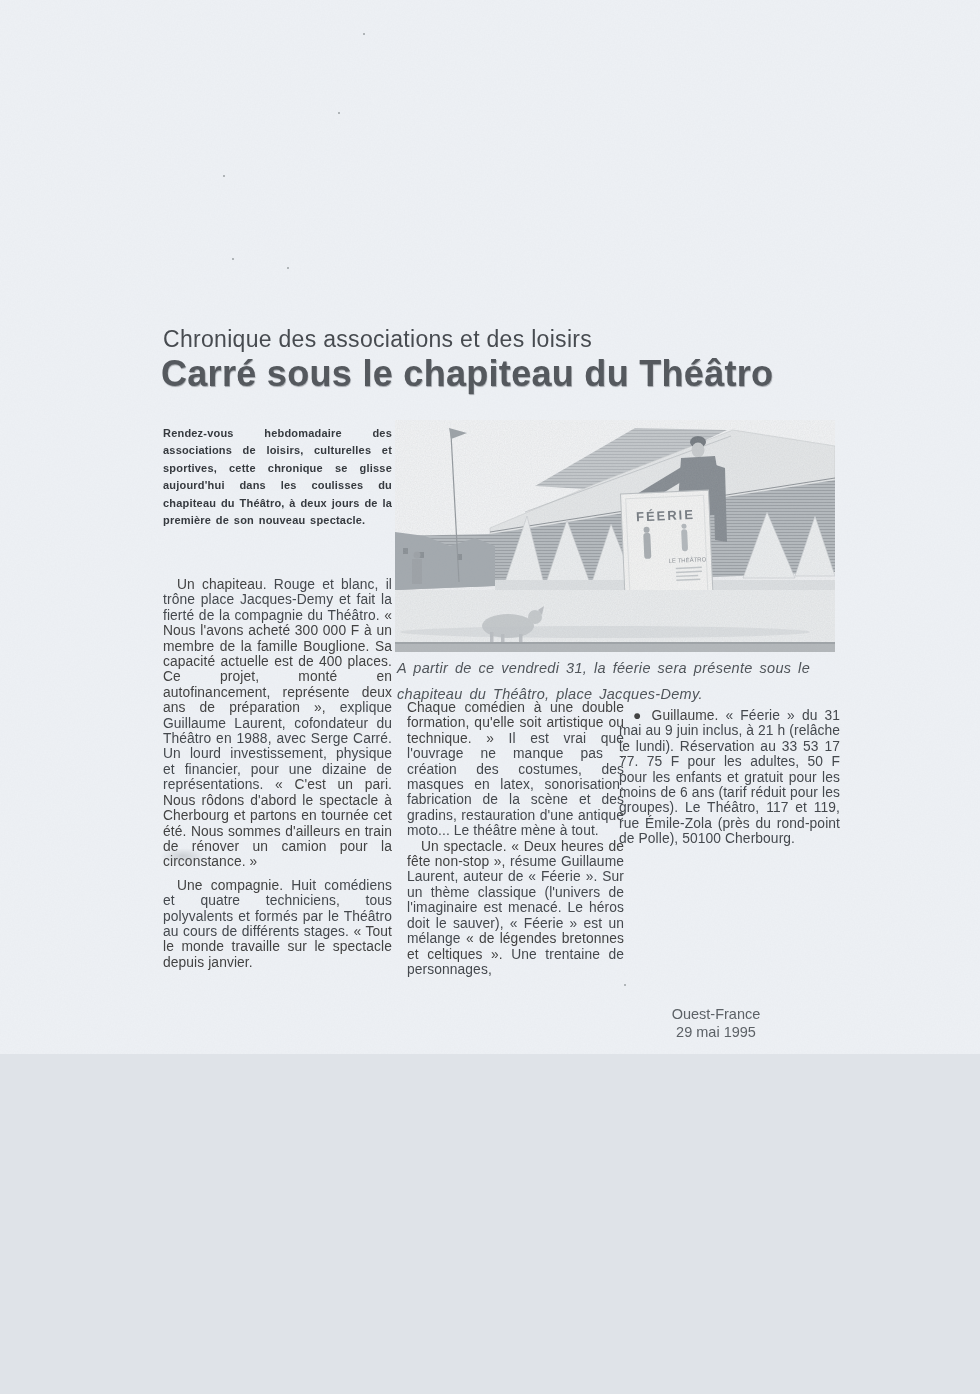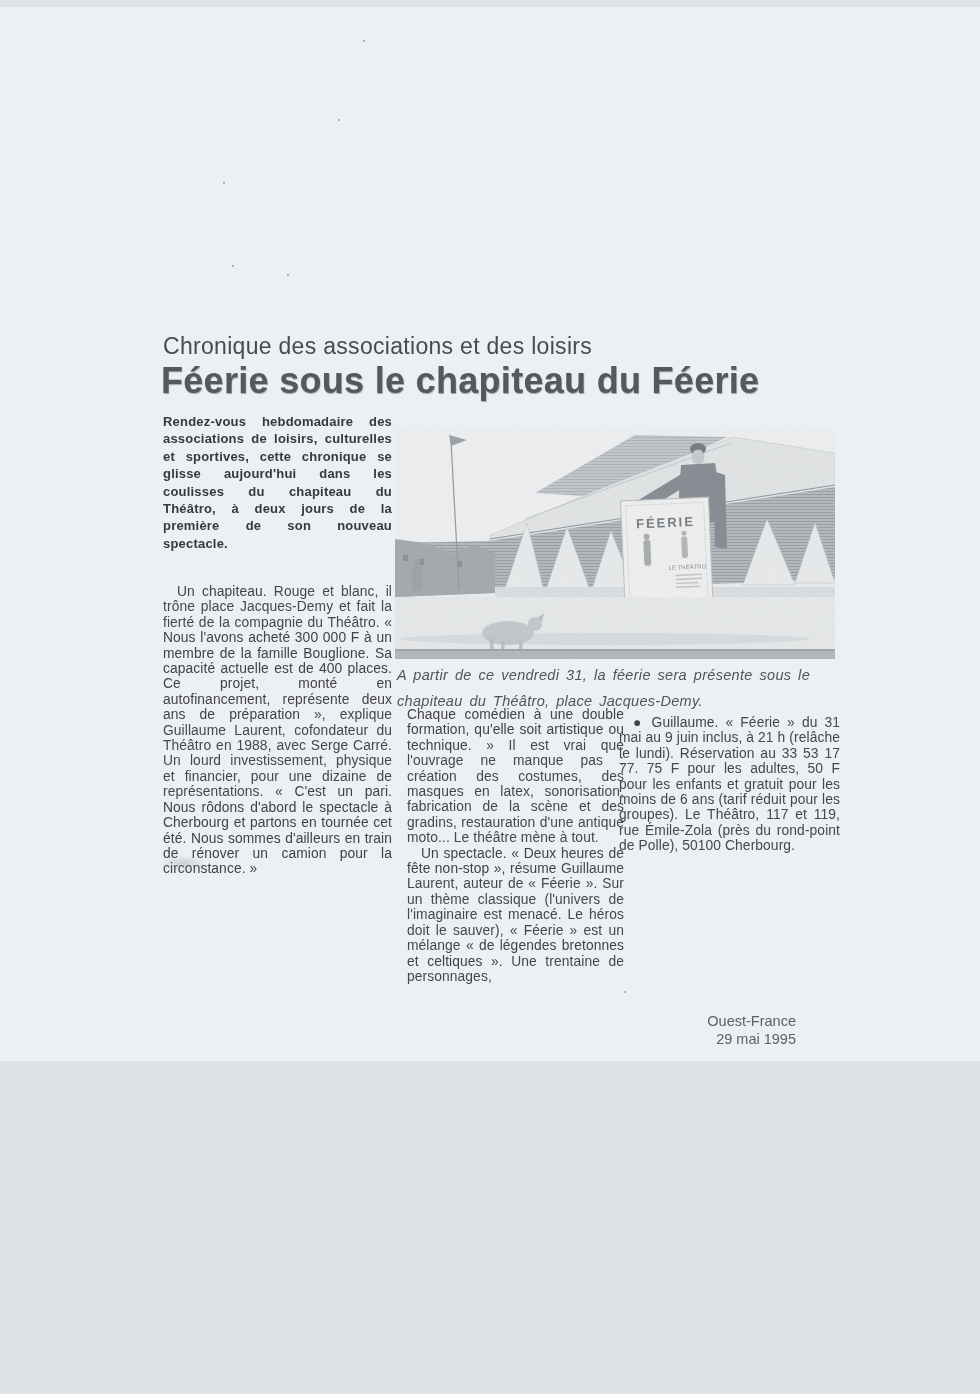--- a/index.html
+++ b/index.html
@@ -1,33 +1,33 @@
 <!DOCTYPE html>
 <html lang="fr"><head>
 <meta charset="utf-8">
 <style>
   html,body{margin:0;padding:0;background:#dfe3e8;}
   .page{
-    position:relative;width:980px;height:1054px;margin:7px auto;
+    position:relative;width:980px;height:1054px;margin:0 auto;
     background:#eef1f5;overflow:hidden;
     font-family:"Liberation Sans",sans-serif;
   }
   .kicker{
     position:absolute;left:163px;top:326px;
     font-size:23px;color:#45494e;letter-spacing:.3px;
   }
   .headline{
     position:absolute;left:161px;top:353px;margin:0;
     font-size:36px;font-weight:700;color:#53575c;letter-spacing:.3px;
     filter:blur(.35px);
     text-shadow:.6px .6px .8px rgba(88,92,97,.5);
   }
   .standfirst{
-    position:absolute;left:163px;top:406px;width:229px;
-    font-size:13px;font-weight:700;line-height:17.4px;
+    position:absolute;left:163px;top:425px;width:229px;
+    font-size:11px;font-weight:700;line-height:17.4px;
     text-align:justify;color:#33373c;letter-spacing:.2px;word-spacing:1.5px;
   }
   .photo{
     position:absolute;left:395px;top:420px;width:440px;height:232px;margin:0;
   }
   .caption{
     position:absolute;left:397px;top:655px;width:440px;
     font-style:italic;font-size:14.5px;line-height:26px;
     color:#4e5358;word-spacing:2.5px;letter-spacing:.3px;
   }
@@ -37,37 +37,37 @@
   }
   .col p{margin:0;}
   .col p.indent{text-indent:14px;}
   .col p.gap{margin-top:8px;}
   .b{font-weight:400;color:#404040;}
   .left-col{left:163px;top:577px;width:229px;}
   .mid-col{left:407px;top:700px;width:217px;}
   .right-col{left:619px;top:700px;width:221px;}
   .credit{
     position:absolute;left:636px;top:1006px;width:160px;
-    text-align:right;font-size:14.5px;line-height:17.5px;color:#5b6065;
+    text-align:center;font-size:14.5px;line-height:17.5px;color:#5b6065;
   }
   .speck{position:absolute;width:2px;height:2px;border-radius:50%;background:#5a5e63;opacity:.55;}
   .smudge{
     position:absolute;left:160px;top:848px;width:46px;height:16px;
     background:radial-gradient(ellipse at center,rgba(120,126,132,.28),rgba(120,126,132,0) 70%);
   }
   .grain{position:absolute;left:0;top:0;pointer-events:none;opacity:.05;}
   svg text{font-family:"Liberation Sans",sans-serif;}
 </style>
 </head>
 <body>
 
 <div class="page">
 
   <div class="kicker">Chronique des associations et des loisirs</div>
-  <h1 class="headline">Féerie sous le chapiteau du Féerie</h1>
+  <h1 class="headline">Carré sous le chapiteau du Théâtro</h1>
 
   <div class="standfirst">Rendez-vous hebdomadaire des associations de loisirs, culturelles et sportives, cette chronique se glisse aujourd'hui dans les coulisses du chapiteau du Théâtro, à deux jours de la première de son nouveau spectacle.</div>
 
   <figure class="photo">
     <svg viewBox="0 0 440 232" width="440" height="232">
       <defs>
         <pattern id="hatch" width="4" height="3" patternUnits="userSpaceOnUse">
           <rect width="4" height="3" fill="#b5babe"></rect>
           <path d="M0 1.5h4" stroke="#90969b" stroke-width="0.8"></path>
         </pattern>
@@ -155,20 +155,21 @@
       <rect x="0" y="222" width="440" height="2" fill="#9da2a6"></rect>
 
       <rect width="440" height="232" filter="url(#grainf)"></rect>
     </svg>
   </figure>
 
   <div class="caption">A partir de ce vendredi 31, la féerie sera présente sous le chapiteau du Théâtro, place Jacques-Demy.</div>
 
   <div class="col left-col">
     <p class="indent"><span class="b">Un chapiteau.</span><span> Rouge et blanc, il trône place Jacques-Demy et fait la fierté de la compagnie du Théâtro. </span><span class="b">« Nous l'avons acheté 300 000 F à un membre de la famille Bouglione. Sa capacité actuelle est de 400 places. Ce projet, monté en autofinancement, représente deux ans de préparation »,</span><span> explique Guillaume Laurent, cofondateur du Théâtro en 1988, avec Serge Carré. Un lourd investissement, physique et financier, pour une dizaine de représentations. </span><span class="b">« C'est un pari. Nous rôdons d'abord le spectacle à Cherbourg et partons en tournée cet été. Nous sommes d'ailleurs en train de rénover un camion pour la circonstance. »</span></p>
+    <p class="indent gap"><span class="b">Une compagnie.</span><span> Huit comédiens et quatre techniciens, tous polyvalents et formés par le Théâtro au cours de différents stages. </span><span class="b">« Tout le monde travaille sur le spectacle depuis janvier.</span></p>
   </div>
 
   <div class="col mid-col">
     <p><span class="b">Chaque comédien à une double formation, qu'elle soit artistique ou technique. »</span><span> Il est vrai que l'ouvrage ne manque pas : création des costumes, des masques en latex, sonorisation, fabrication de la scène et des gradins, restauration d'une antique moto... Le théâtre mène à tout.</span></p>
     <p class="indent"><span class="b">Un spectacle. « Deux heures de fête non-stop »,</span><span> résume Guillaume Laurent, auteur de « Féerie ». Sur un thème classique (l'univers de l'imaginaire est menacé. Le héros doit le sauver), « Féerie » est un mélange </span><span class="b">« de légendes bretonnes et celtiques ».</span><span> Une trentaine de personnages,</span></p>
   </div>
 
   <div class="col right-col">
     <p class="indent gap"><span class="b">● Guillaume.</span><span> « Féerie » du 31 mai au 9 juin inclus, à 21 h (relâche le lundi). Réservation au 33 53 17 77. 75 F pour les adultes, 50 F pour les enfants et gratuit pour les moins de 6 ans (tarif réduit pour les groupes). Le Théâtro, 117 et 119, rue Émile-Zola (près du rond-point de Polle), 50100 Cherbourg.</span></p>
   </div>

